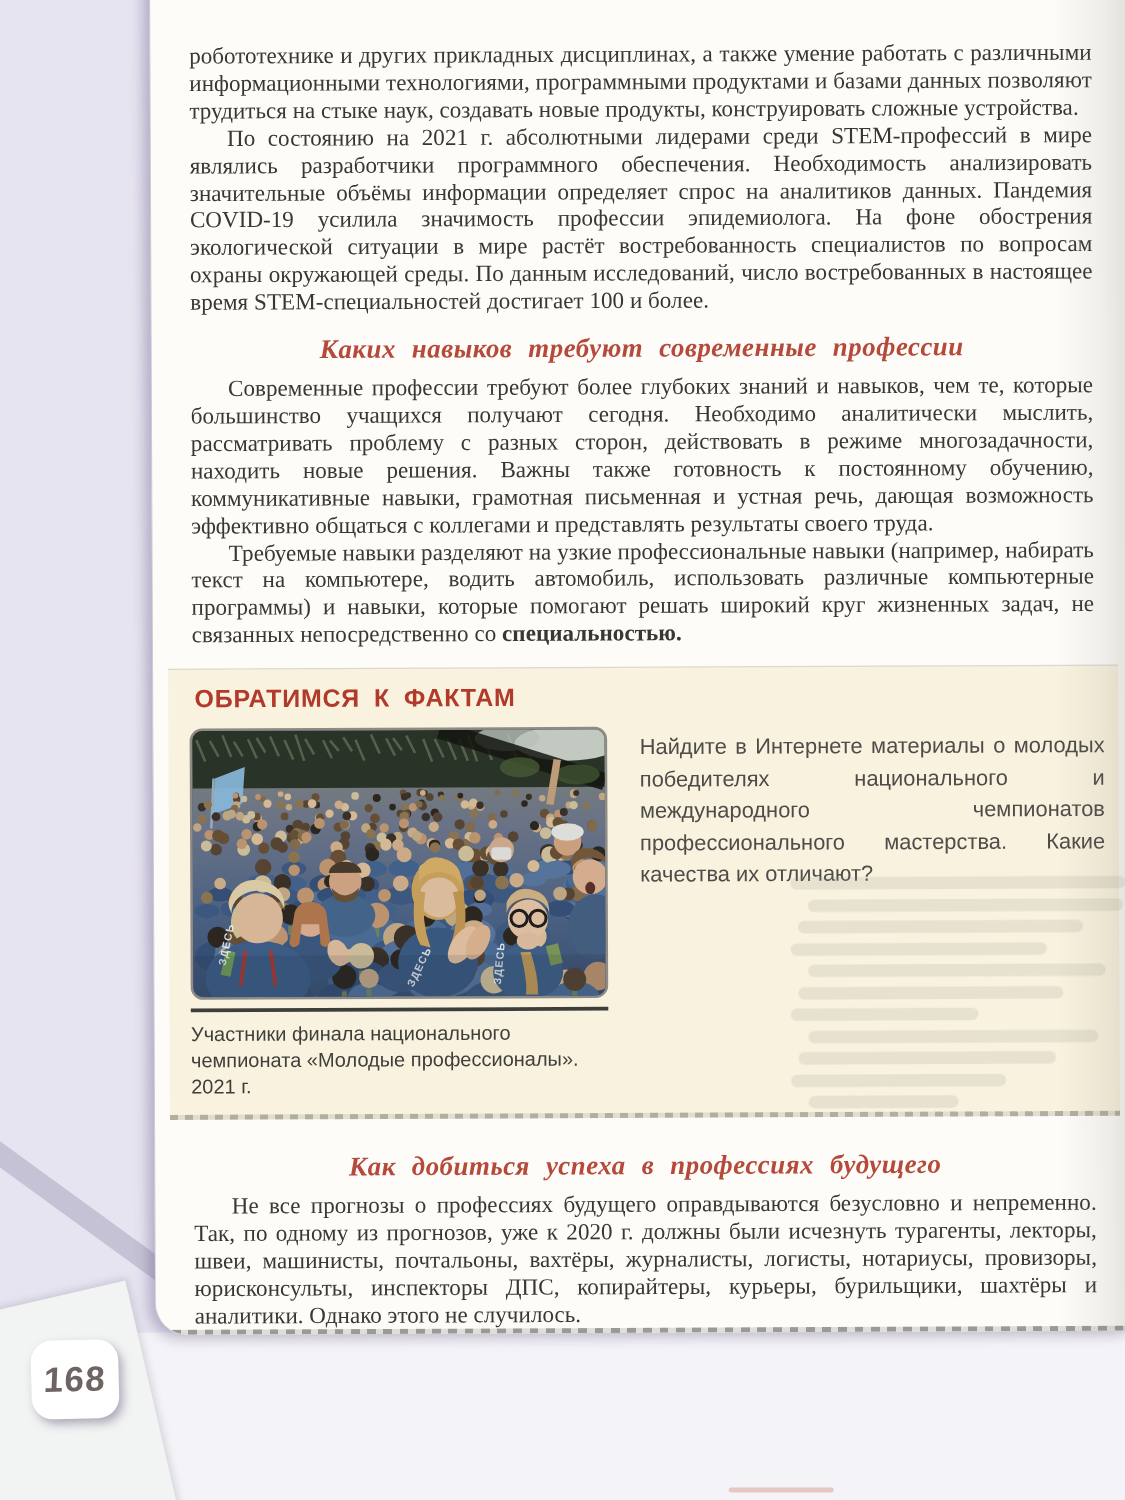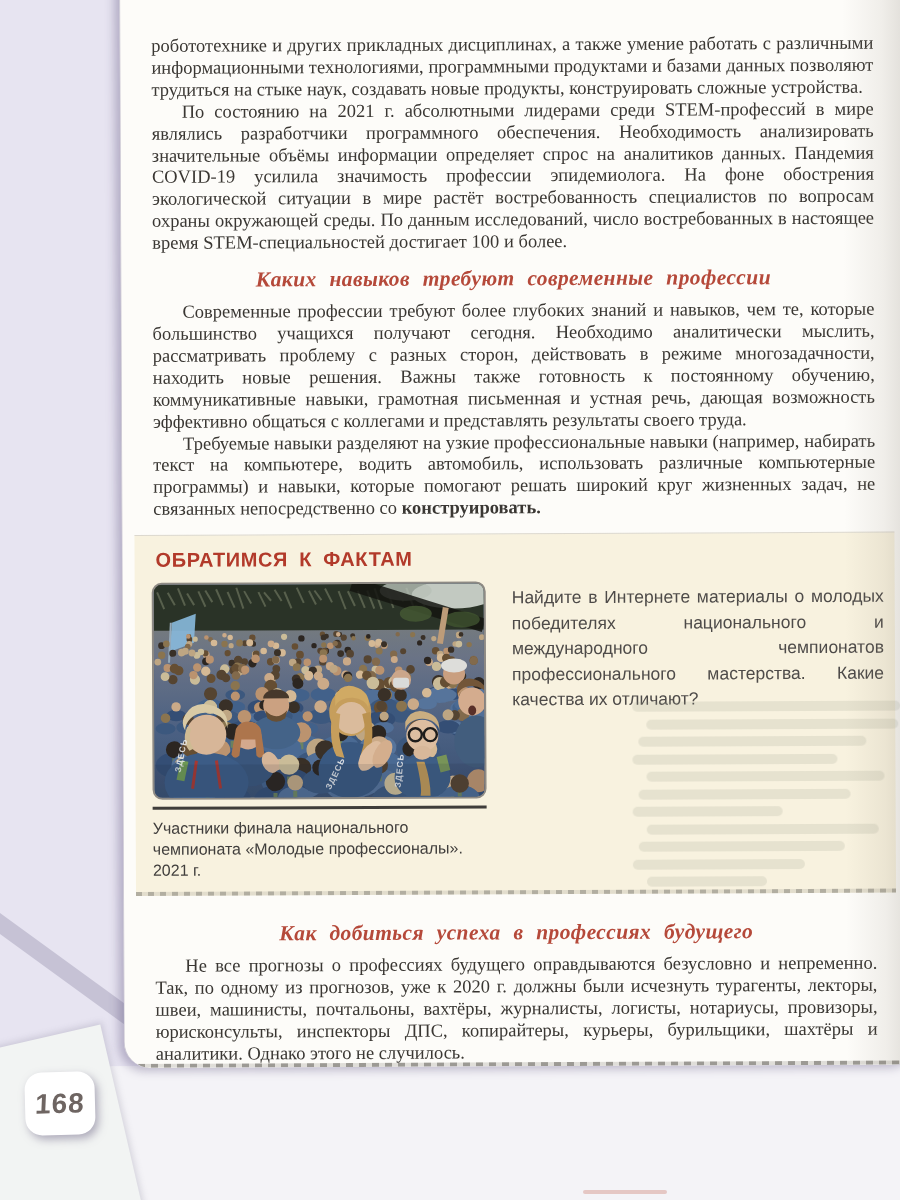--- a/index.html
+++ b/index.html
@@ -75,21 +75,21 @@
   <div class="page">
     <div class="page-inner">
       <div class="content">
 
         <p class="body first">робототехнике и других прикладных дисциплинах, а также умение работать с различными информационными технологиями, программными продуктами и базами данных позволяют трудиться на стыке наук, создавать новые продукты, конструировать сложные устройства.</p>
         <p class="body">По состоянию на 2021 г. абсолютными лидерами среди STEM-профессий в мире являлись разработчики программного обеспечения. Необходимость анализировать значительные объёмы информации определяет спрос на аналитиков данных. Пандемия COVID-19 усилила значимость профессии эпидемиолога. На фоне обострения экологической ситуации в мире растёт востребованность специалистов по вопросам охраны окружающей среды. По данным исследований, число востребованных в настоящее время STEM-специальностей достигает 100 и более.</p>
 
         <div class="red-head">Каких навыков требуют современные профессии</div>
 
         <p class="body">Современные профессии требуют более глубоких знаний и навыков, чем те, которые большинство учащихся получают сегодня. Необходимо аналитически мыслить, рассматривать проблему с разных сторон, действовать в режиме многозадачности, находить новые решения. Важны также готовность к постоянному обучению, коммуникативные навыки, грамотная письменная и устная речь, дающая возможность эффективно общаться с коллегами и представлять результаты своего труда.</p>
-        <p class="body"><span>Требуемые навыки разделяют на узкие профессиональные навыки (например, набирать текст на компьютере, водить автомобиль, использовать различные компьютерные программы) и навыки, которые помогают решать широкий круг жизненных задач, не связанных непосредственно со </span><b class="spec">конструировать.</b></p>
+        <p class="body"><span>Требуемые навыки разделяют на узкие профессиональные навыки (например, набирать текст на компьютере, водить автомобиль, использовать различные компьютерные программы) и навыки, которые помогают решать широкий круг жизненных задач, не связанных непосредственно со </span><b class="spec">специальностью.</b></p>
 
         <div class="facts-panel">
           <div class="facts-title">ОБРАТИМСЯ К ФАКТАМ</div>
 
           <figure class="photo-frame">
             <svg id="crowd-svg" viewBox="0 0 330 213" preserveAspectRatio="none">
                 <defs>
                   <linearGradient id="bgG" x1="0" y1="0" x2="0" y2="1">
                     <stop offset="0" stop-color="#8b8a7a"></stop>
                     <stop offset="0.35" stop-color="#70798c"></stop>

